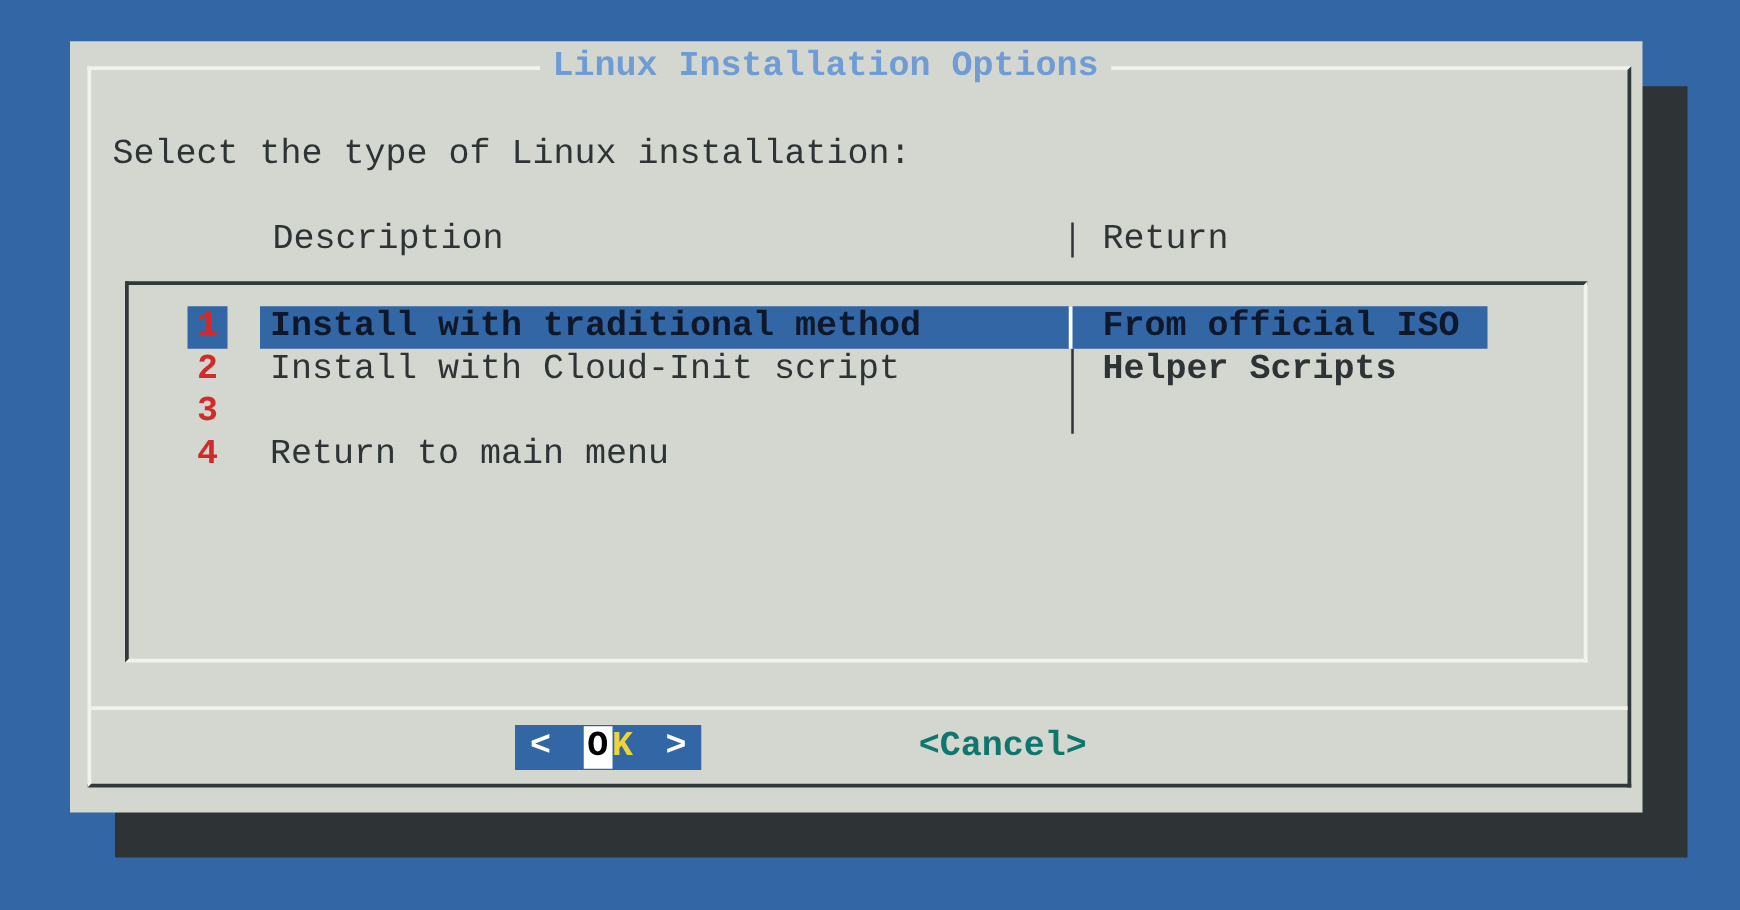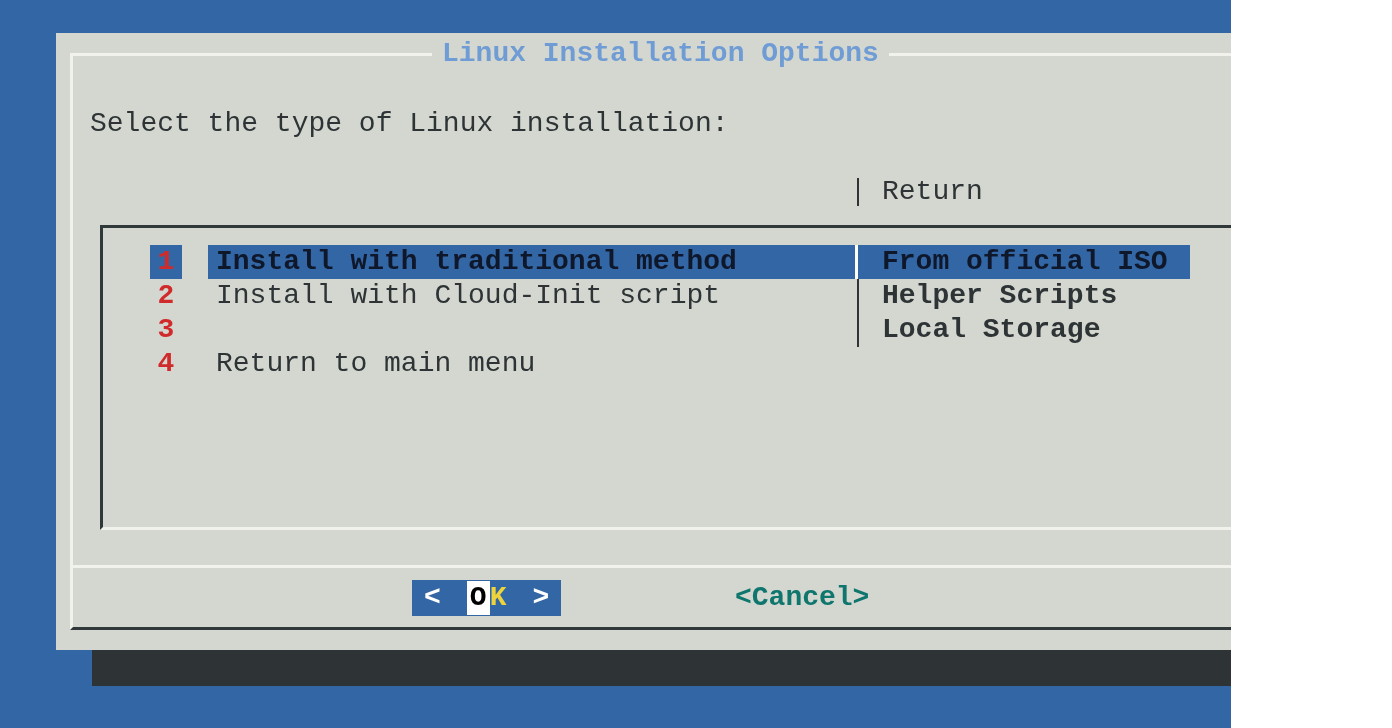--- a/index.html
+++ b/index.html
@@ -1,17 +1,17 @@
 <!DOCTYPE html>
 <html><head>
 <meta charset="utf-8">
 <style>
   html,body { margin:0; padding:0; }
   .screen {
-    position:relative; width:1231px; height:728px; overflow:hidden;
+    position:relative; width:1392px; height:728px; overflow:hidden;
     background:#3366a4;
     font-family:"Liberation Mono","DejaVu Sans Mono",monospace;
     font-size:28px; line-height:34px; color:#2e3436;
   }
   .shadow { position:absolute; left:92px; top:69px; width:1258px; height:617px; background:#2e3436; }
   .dialog { position:absolute; left:56px; top:33px; width:1258px; height:617px; background:#d3d7cf; }
   .frame {
     position:absolute; left:14px; top:20px; width:1235px; height:577px; box-sizing:border-box;
     border-top:3px solid #f2f2ec; border-left:3px solid #f2f2ec;
     border-right:3px solid #30383a; border-bottom:3px solid #30383a;
@@ -62,20 +62,21 @@
 <div class="screen">
   <div class="shadow"></div>
 
   <div class="dialog">
     <div class="frame"></div>
     <div class="btn-sep"></div>
 
     <div class="title">Linux Installation Options</div>
     <div class="prompt">Select the type of Linux installation:</div>
 
+    <div class="col-desc">Description</div>
     <div class="hdr-bar"></div>
     <div class="col-src">Return</div>
 
     <div class="listbox"></div>
     <div class="rows-bar"></div>
 
     <div class="menu-row row-1 selected">
       <div class="hl-tag"></div>
       <div class="hl-main"></div>
       <div class="hl-bar"></div>
@@ -85,21 +86,20 @@
     </div>
 
     <div class="menu-row row-2">
       <div class="row-tag">2</div>
       <div class="row-desc">Install with Cloud-Init script</div>
       <div class="row-src">Helper Scripts</div>
     </div>
 
     <div class="menu-row row-3">
       <div class="row-tag">3</div>
-      <div class="row-src">Local Storage</div>
     </div>
 
     <div class="menu-row row-4">
       <div class="row-tag">4</div>
       <div class="row-desc">Return to main menu</div>
       <div class="row-src"></div>
     </div>
 
     <div class="ok-btn">
       <span class="ok-lb">&lt;</span>

